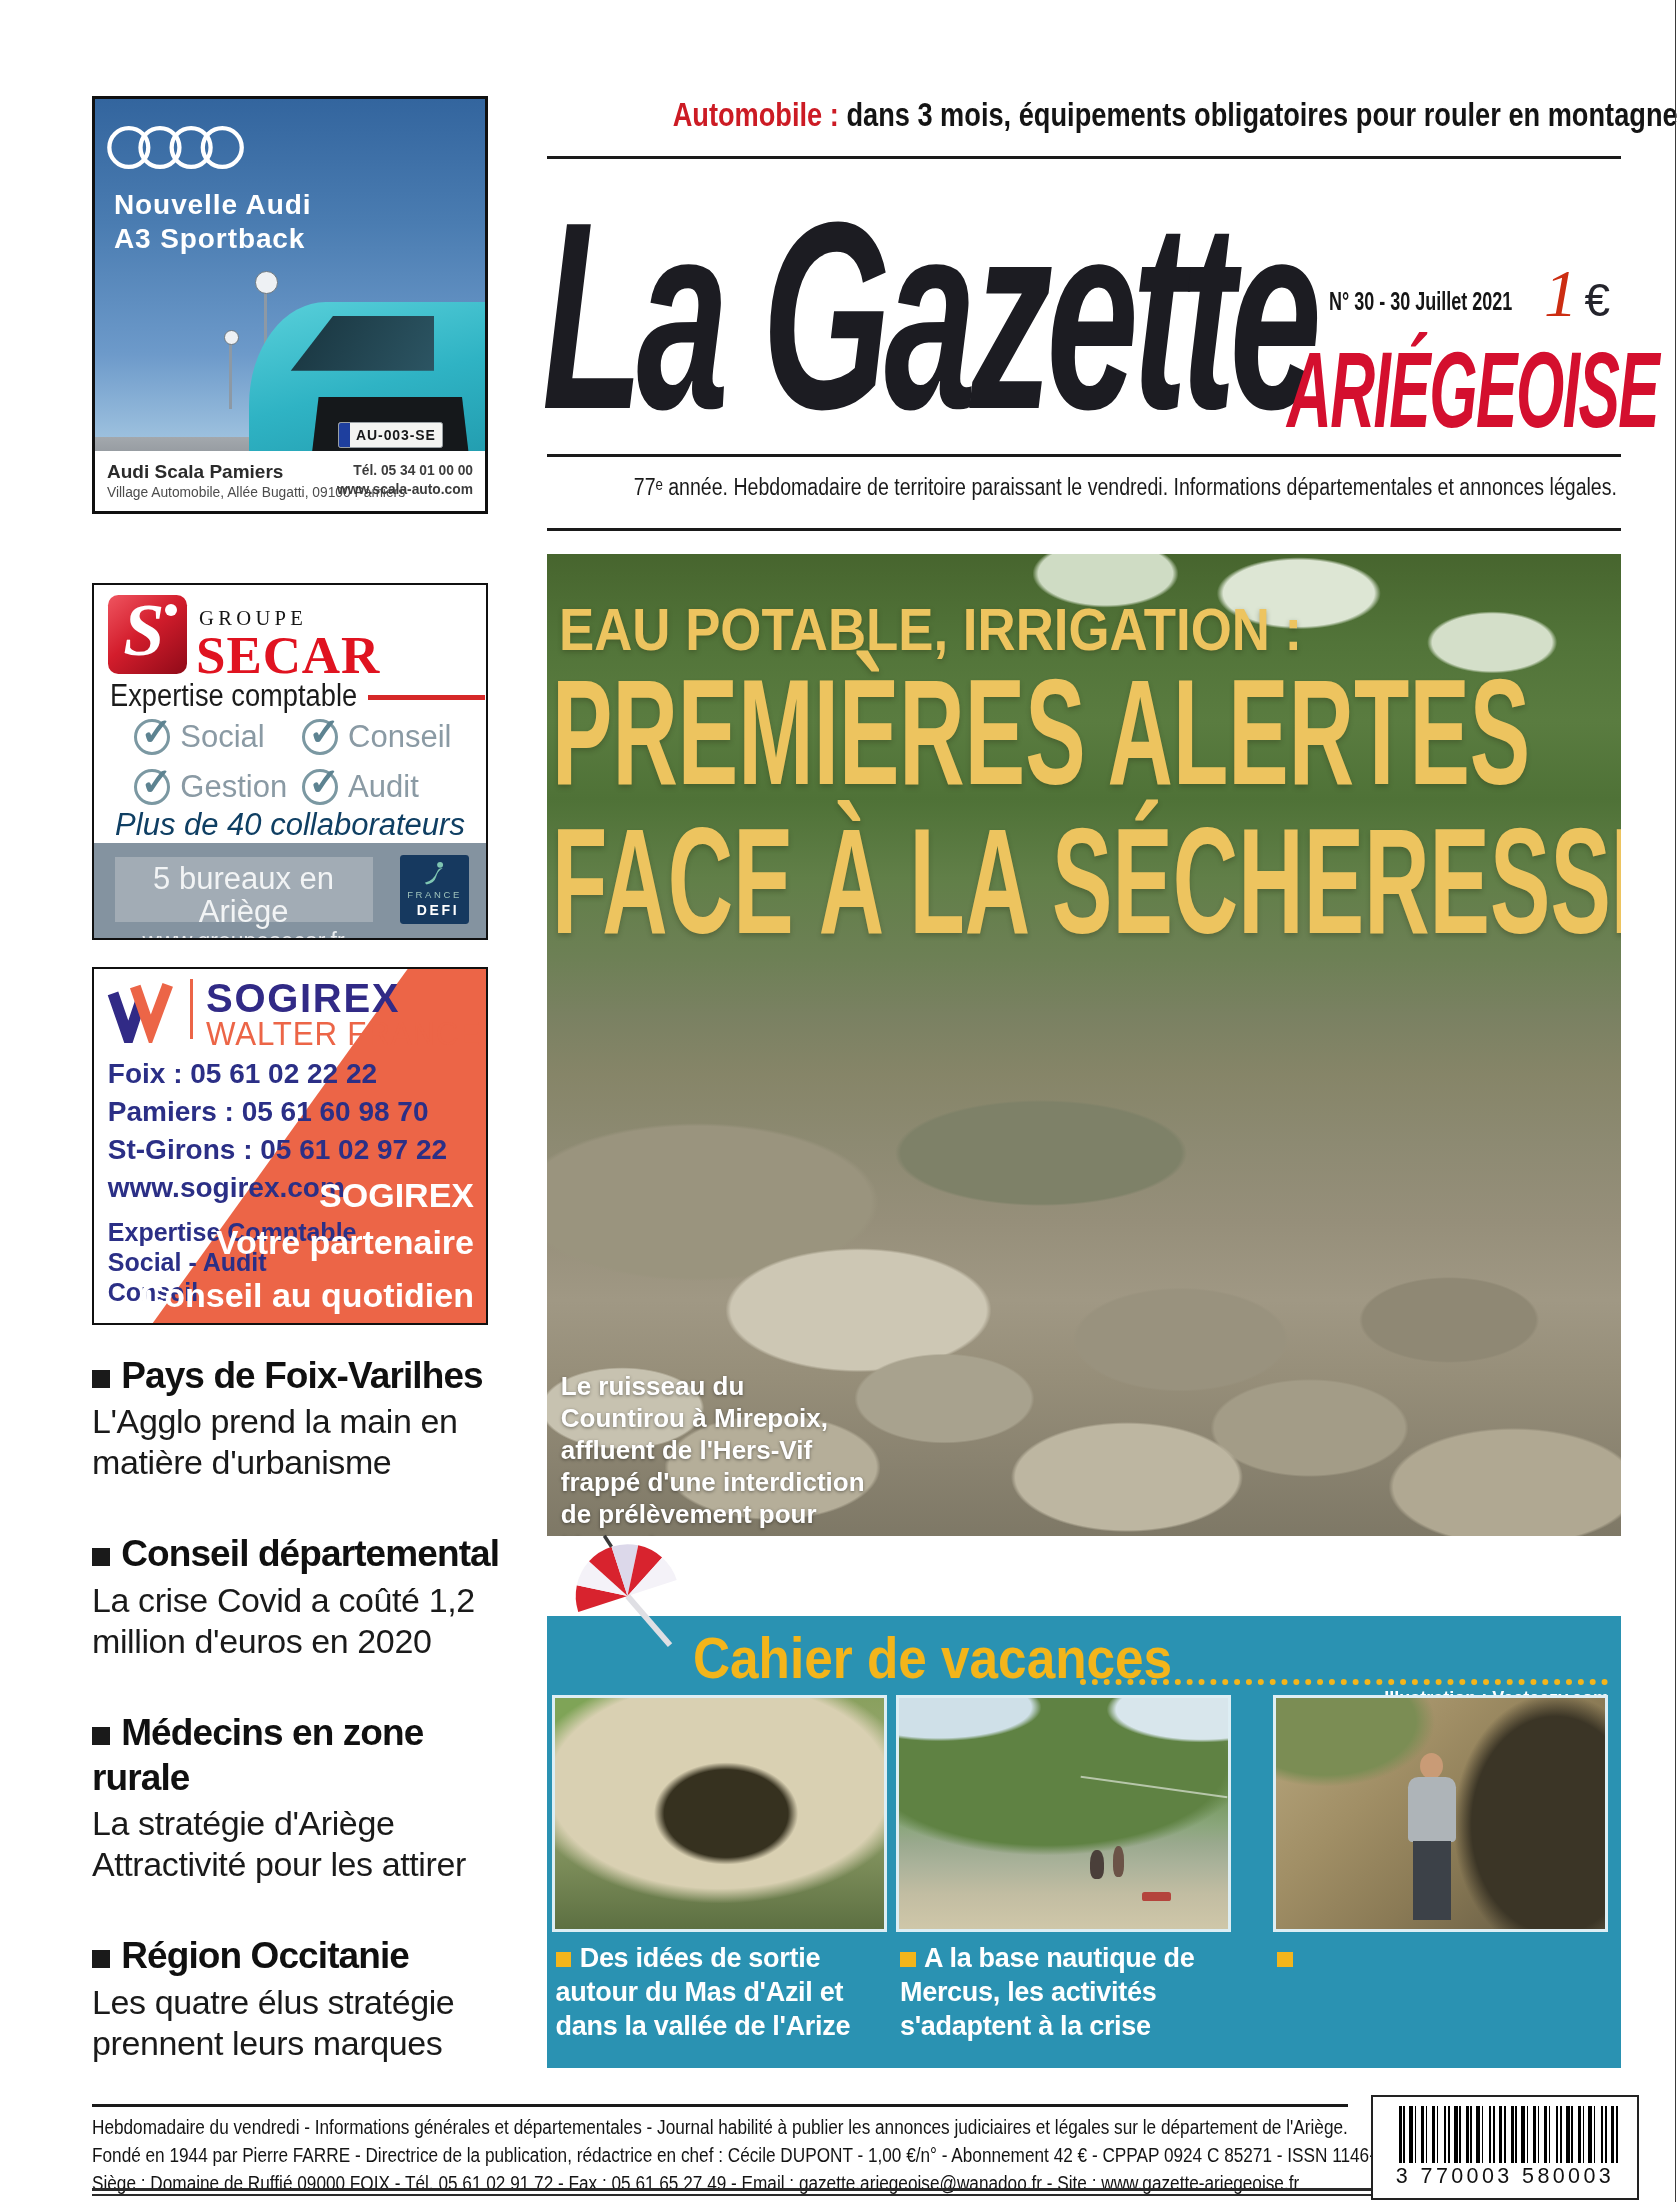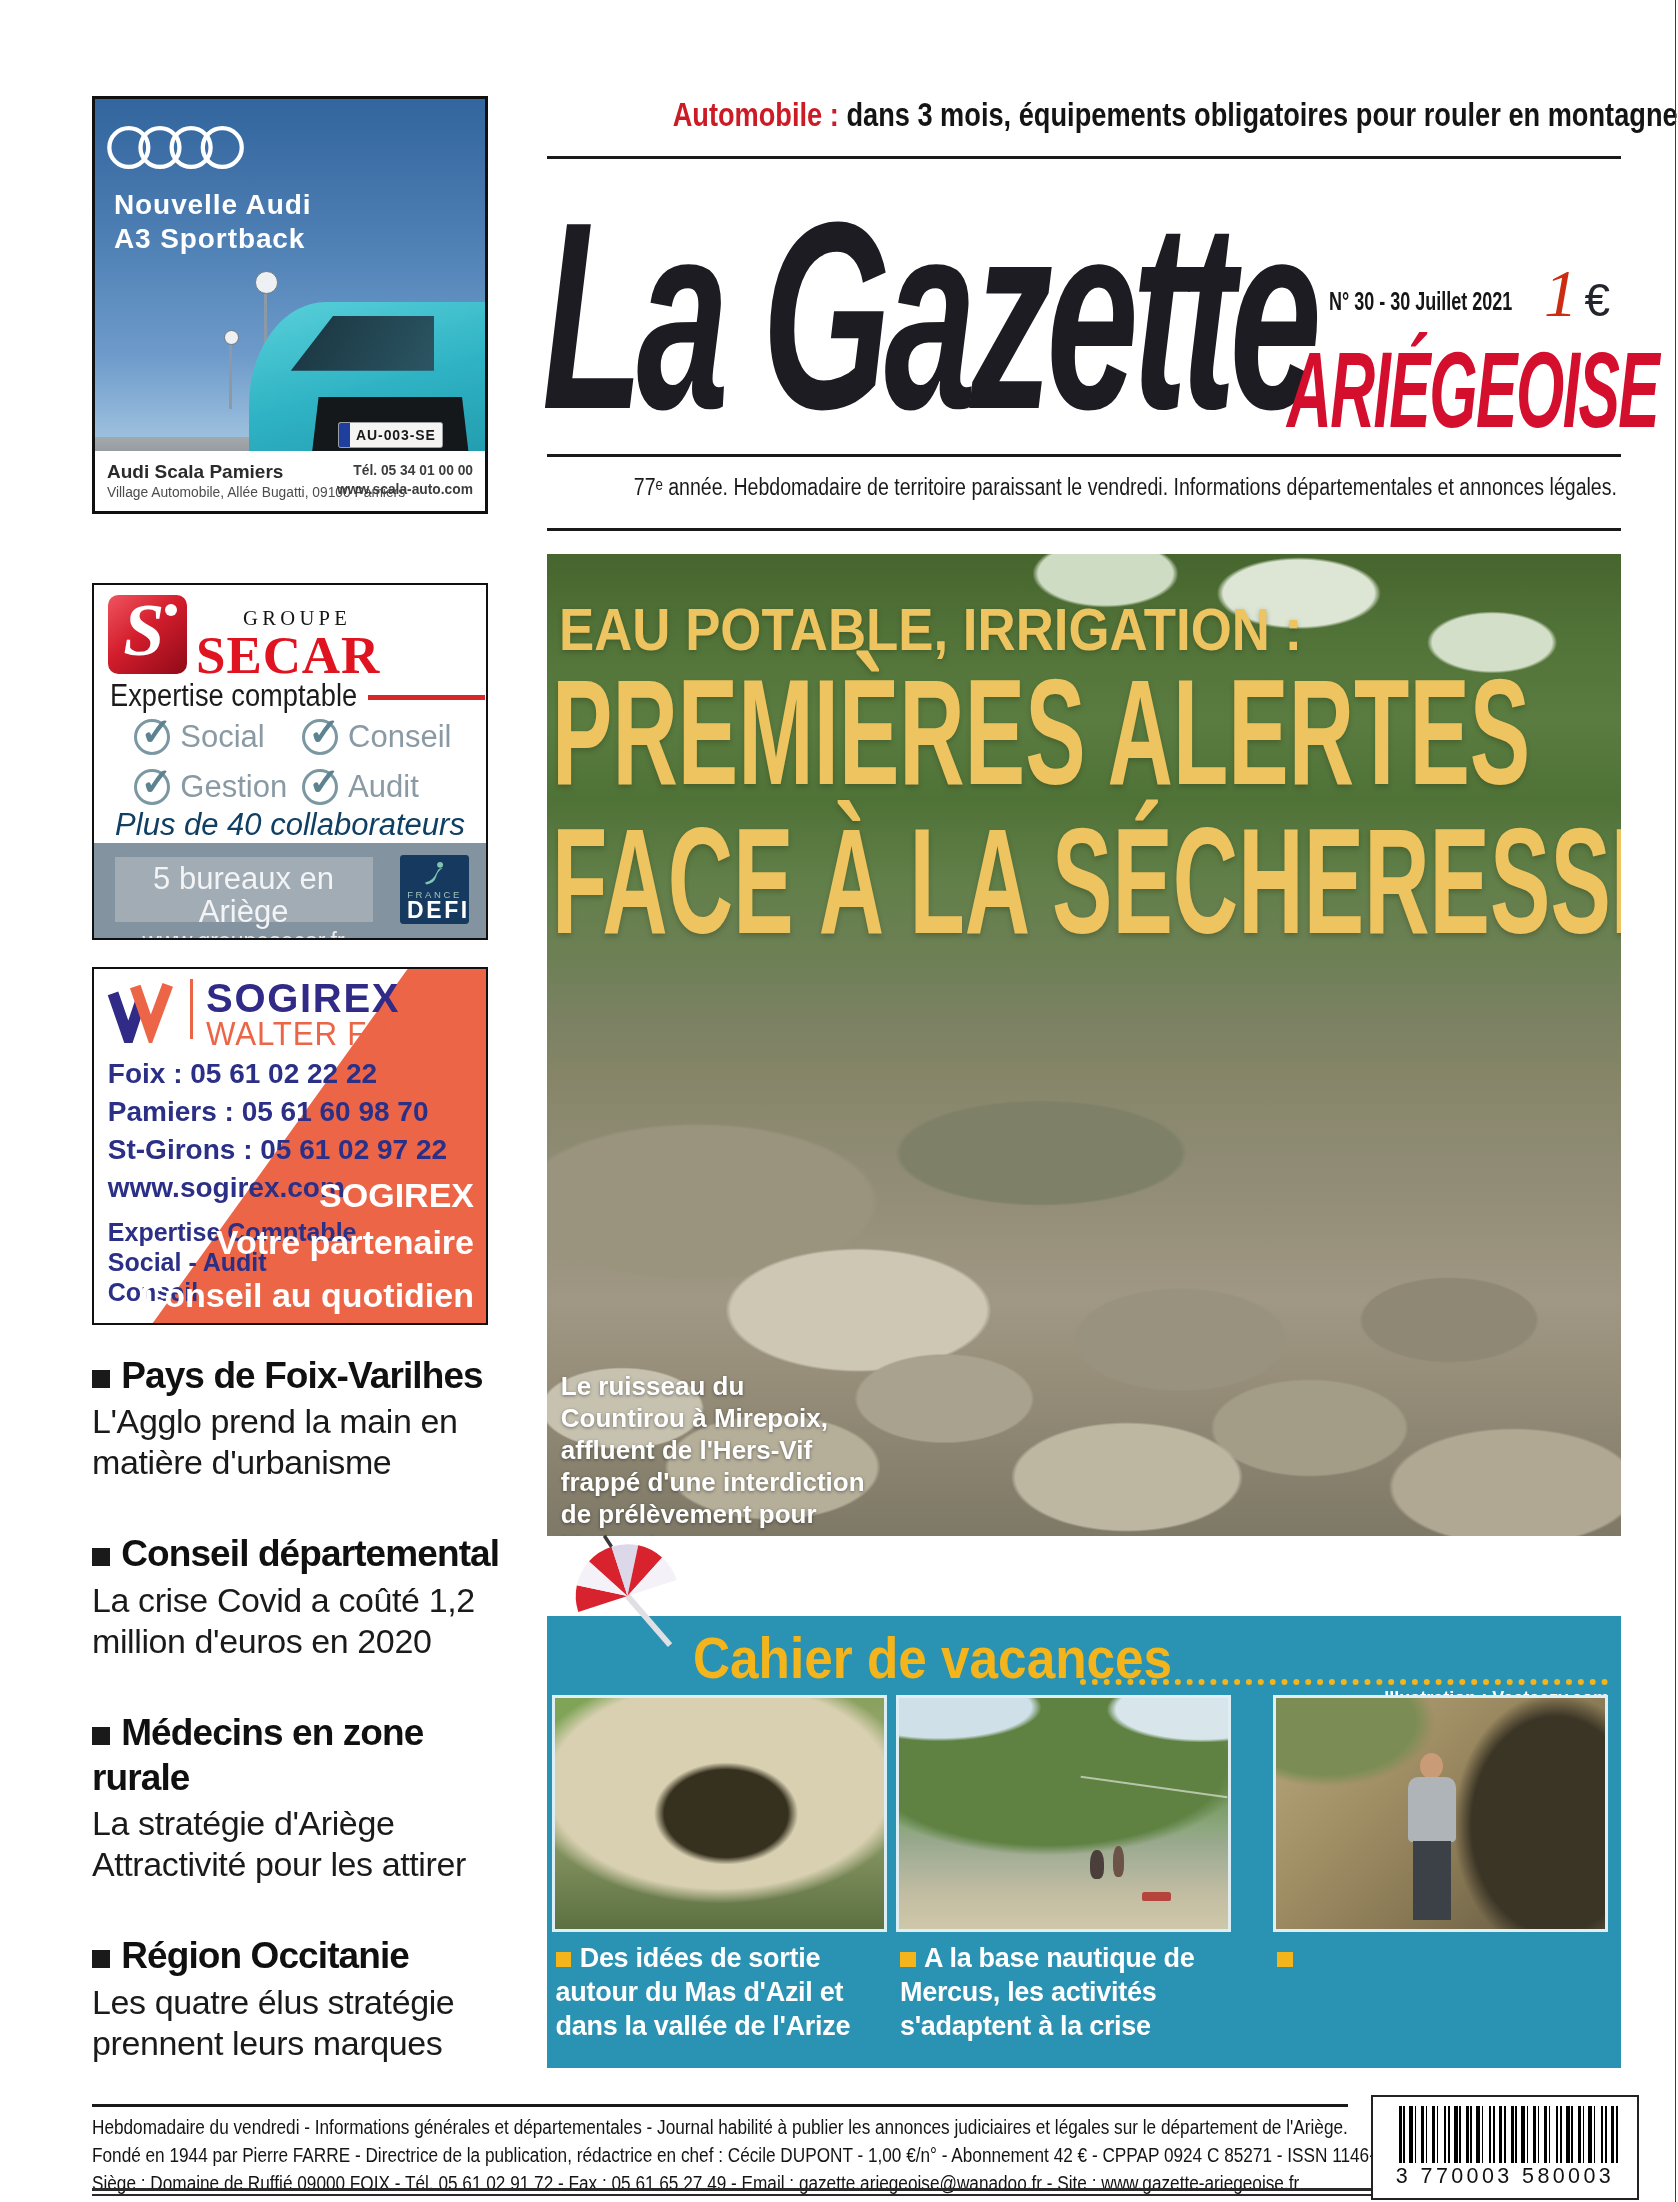--- a/index.html
+++ b/index.html
@@ -132,21 +132,21 @@
   .audi-right{position:absolute;right:12px;top:10.3px;text-align:right;font-size:13.8px;color:#3d3d3d;line-height:19px;font-weight:bold;}
 
   .ad-secar{position:absolute;left:92px;top:583px;width:396px;height:357px;border:2.6px solid #101010;
         box-sizing:border-box;background:#fff;overflow:hidden;}
   .secar-logo{position:absolute;left:13.8px;top:10.3px;width:79px;height:79px;border-radius:10.3px;
         background:linear-gradient(140deg,#ef5560 0%,#d31d2c 45%,#8f0a18 100%);}
   .secar-logo .s{position:absolute;left:15.5px;top:-6.9px;font-family:"Liberation Serif",serif;font-style:italic;
         font-weight:bold;font-size:74px;color:#fff;}
   .secar-logo .dot{position:absolute;right:10.3px;top:8.6px;width:12px;height:12px;border-radius:50%;background:#fff;}
   .secar-group{position:absolute;left:105px;top:22.4px;font-family:"Liberation Serif",serif;font-size:20.6px;
-        letter-spacing:4.3px;color:#151515;margin-left:44px;}
+        letter-spacing:4.3px;color:#151515;}
   .secar-name{position:absolute;left:102px;top:40px;font-family:"Liberation Serif",serif;font-weight:bold;
         font-size:53px;color:#e01320;letter-spacing:0.9px;}
   .secar-tagline{position:absolute;left:15.5px;top:93px;font-size:31px;color:#1b1b1b;white-space:nowrap;
         transform:scaleX(.88);transform-origin:left top;}
   .secar-redline{position:absolute;left:274px;top:110px;width:117px;height:5.2px;background:#d62828;}
   .secar-checks{position:absolute;left:40px;top:134px;width:327px;display:grid;
         grid-template-columns:1fr 1fr;row-gap:13.8px;column-gap:8.6px;}
   .chk-item{display:flex;align-items:center;}
   .chk{position:relative;width:36px;height:36px;border:3.4px solid #7b98a2;border-radius:50%;
         box-sizing:border-box;margin-right:10.3px;flex:none;}
@@ -156,21 +156,21 @@
         color:#0f3f63;font-size:31px;line-height:36px;}
   .secar-band{position:absolute;left:0;right:0;bottom:0;height:95px;background:#8493a0;}
   .secar-offices{position:absolute;left:20.6px;top:13.8px;width:258px;height:65px;background:#a2acb5;
         text-align:center;color:#f2f4f5;padding-top:5.2px;box-sizing:border-box;}
   .secar-offices .l1{font-size:31px;line-height:33px;}
   .secar-offices .l2{font-size:23px;line-height:26px;color:#e8ebee;}
   .defi{position:absolute;right:17px;top:12px;width:69px;height:69px;background:#16395f;border-radius:3.4px;
         text-align:center;color:#fff;box-sizing:border-box;padding-top:3.4px;}
   .defi .runner{height:29px;}
   .defi .l1{font-size:9.5px;letter-spacing:2.6px;color:#9fc3bb;line-height:9.5px;}
-  .defi .l2{font-size:23px;font-weight:bold;letter-spacing:2.6px;line-height:20.6px;margin-left:7px;}
+  .defi .l2{font-size:14px;font-weight:bold;letter-spacing:2.6px;line-height:20.6px;margin-left:7px;}
 
   .ad-sogirex{position:absolute;left:92px;top:967px;width:396px;height:358px;border:2.6px solid #101010;
         box-sizing:border-box;background:#fff;overflow:hidden;}
   .sog-tri{position:absolute;inset:0;background:#ec6547;
         clip-path:polygon(80% 0%,100% 0%,100% 100%,15% 100%);}
   .sog-w{position:absolute;left:12px;top:8.6px;width:79px;height:65px;}
   .sog-div{position:absolute;left:96px;top:10.3px;width:3.4px;height:60px;background:#ec6547;}
   .sog-name{position:absolute;left:112px;top:6.9px;font-size:40px;font-weight:bold;color:#312a86;letter-spacing:1.7px;}
   .sog-net{position:absolute;left:112px;top:45px;font-size:34px;color:#ec6547;letter-spacing:0.9px;white-space:nowrap;
         transform:scaleX(.92);transform-origin:left top;}

